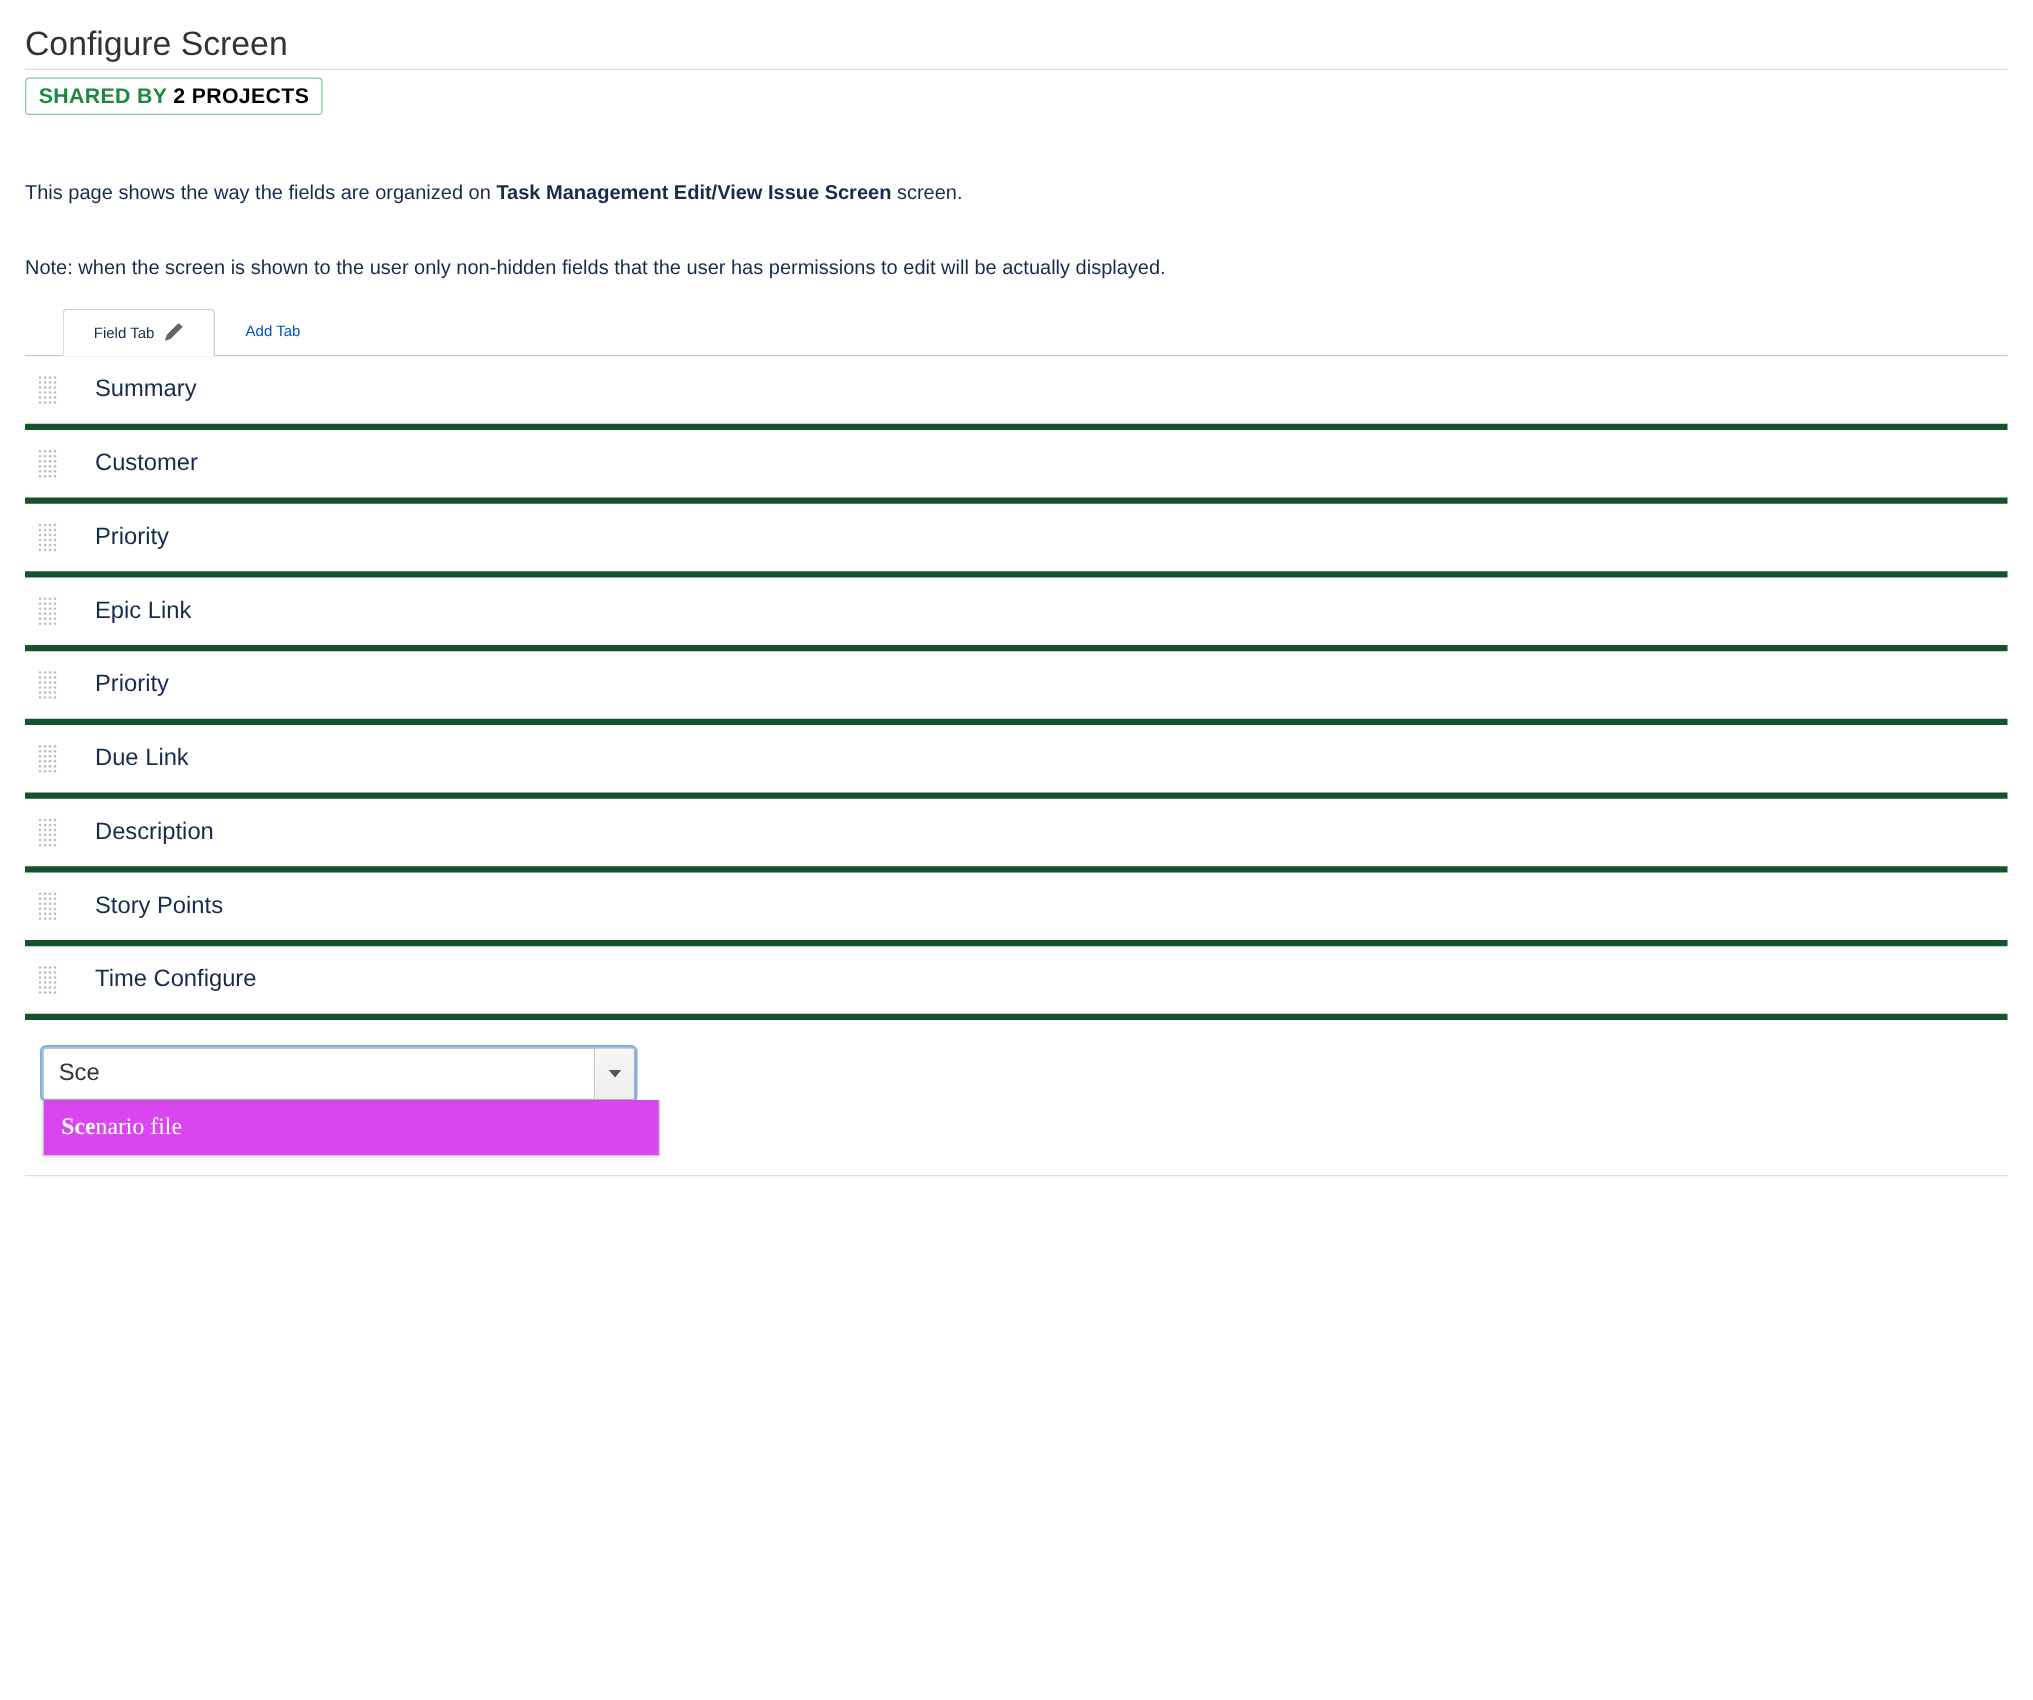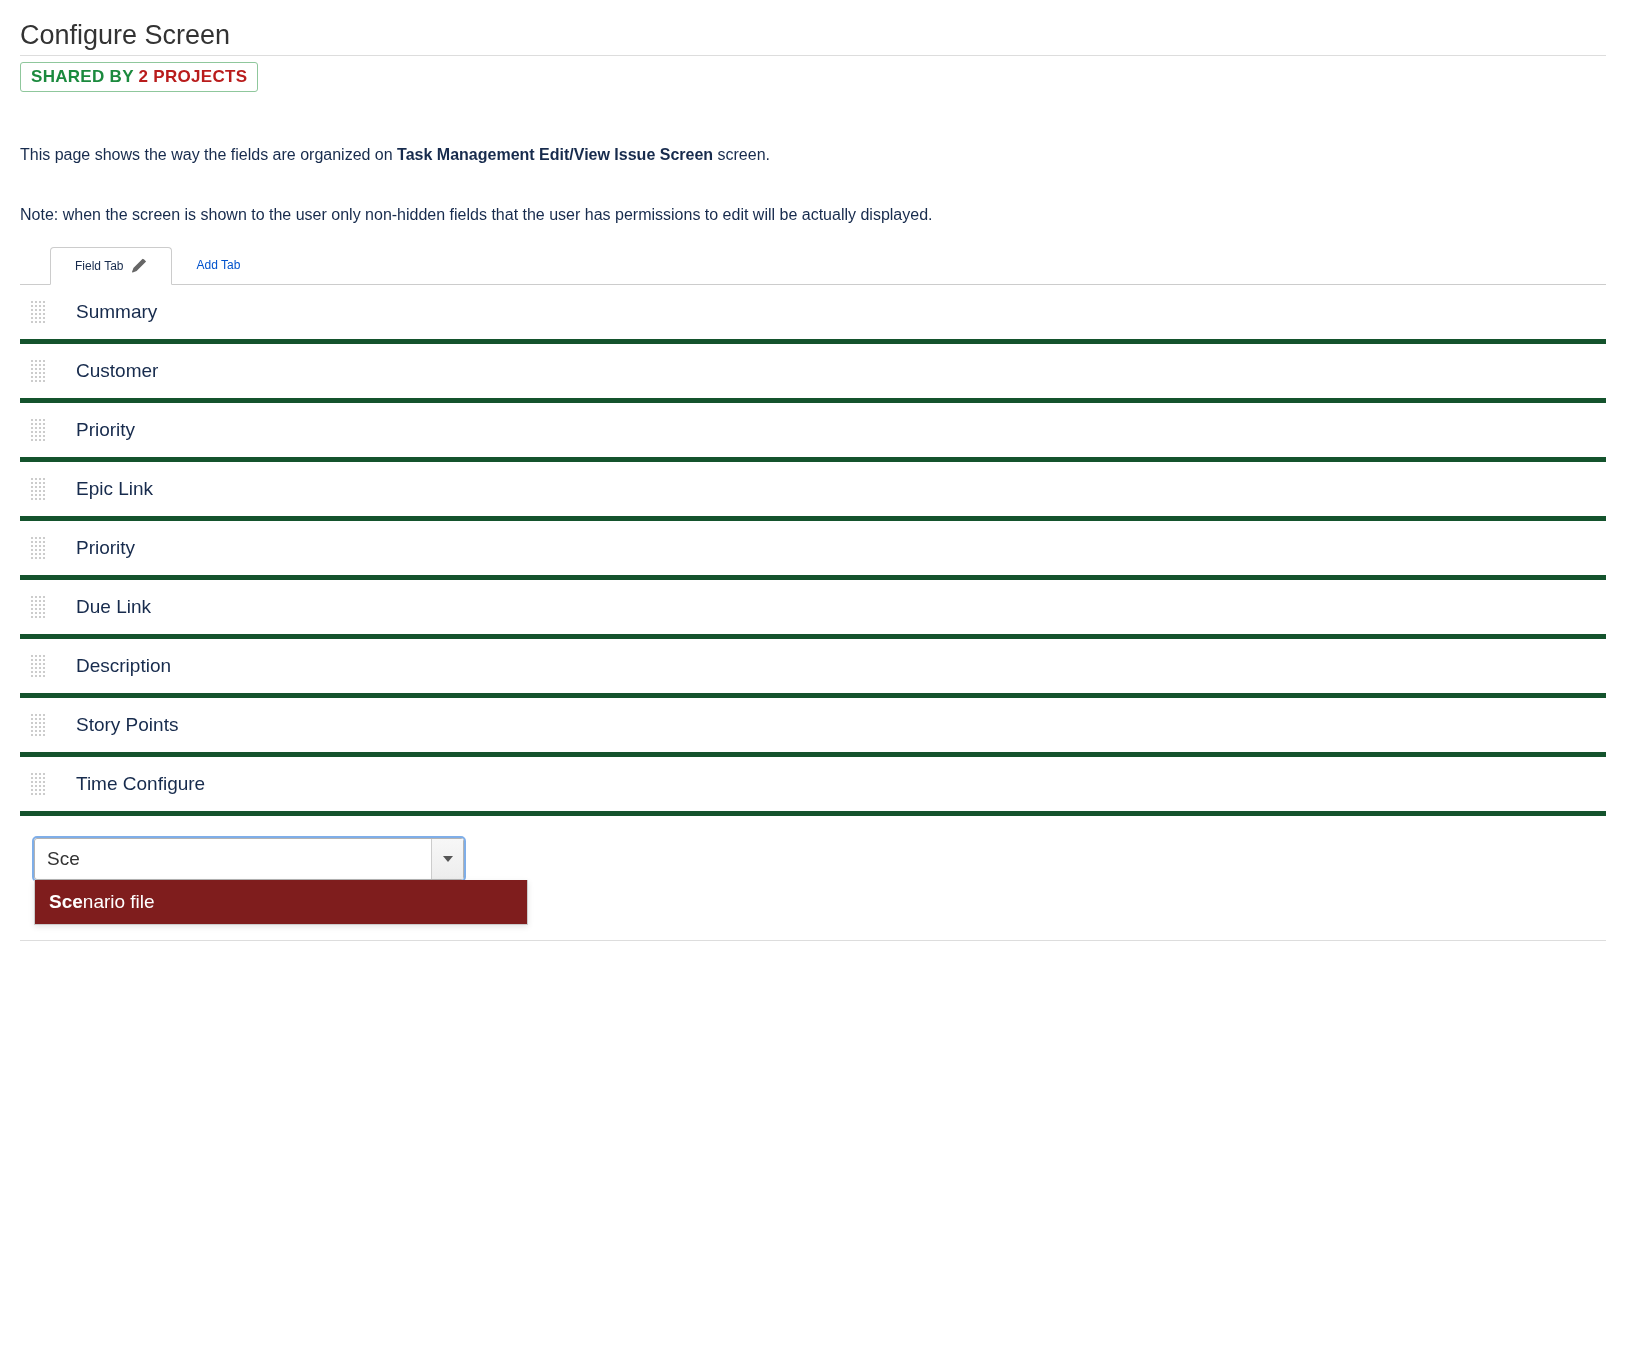--- a/index.html
+++ b/index.html
@@ -31,21 +31,21 @@
       padding: 4px 10px;
       font-size: 17px;
       font-weight: 700;
       letter-spacing: 0.3px;
       margin-bottom: 14px;
     }
     .shared-badge .label {
       color: #1b8a3e;
     }
     .shared-badge .count {
-      color: #b91c1c;
+      color: #000000;
     }
     .description {
       font-size: 16px;
       color: #172b4d;
       margin-bottom: 14px;
       line-height: 1.4;
       margin-top: 38px;
     }
     .description .bold {
       font-weight: 700;
@@ -114,21 +114,21 @@
       padding-left: 20px;
       color: #172b4d;
     }
     .add-field-row {
       padding: 22px 14px 60px;
       border-bottom: 1px solid #ddd;
       position: relative;
     }
     .combo-wrapper {
       position: relative;
-      width: 430px;
+      width: 474px;
     }
     .combo-input-wrap {
       display: flex;
       border: 1px solid #b3b3b3;
       border-radius: 3px;
       outline: 2px solid #7faee8;
       outline-offset: 0;
       background: #fff;
     }
     .combo-input {
@@ -167,22 +167,23 @@
       box-shadow: 0 2px 6px rgba(0,0,0,0.1);
       z-index: 10;
     }
     .dropdown-item {
       padding: 11px 14px;
       font-size: 19px;
       cursor: pointer;
       color: #333;
     }
     .dropdown-item.highlighted {
-      background: #7f1d1d;
+      background: #d946ef;
       color: #fff;
+      font-family: Liberation Serif, serif;
     }
     .dropdown-item .match {
       font-weight: 700;
     }
   </style>
 </head>
 <body>
 
 
 

